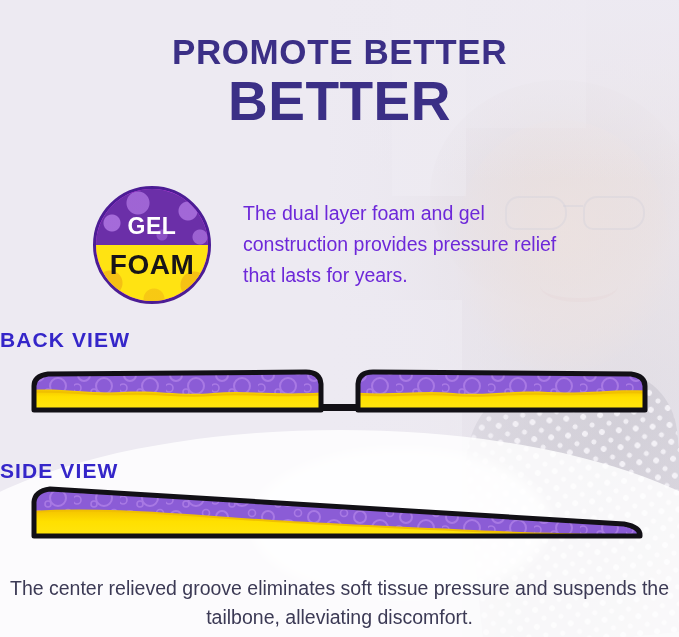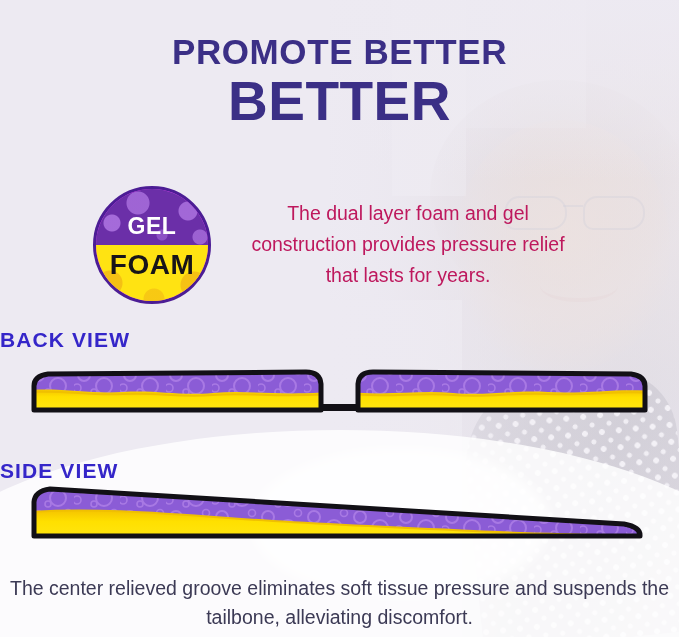--- a/index.html
+++ b/index.html
@@ -254,23 +254,22 @@
   }
 
   
   .intro {
     position: absolute;
     left: 243px;
     top: 198px;
     width: 330px;
     font-size: 19.5px;
     line-height: 31px;
-    color: #be185d;
+    color: #6d28d9;
     z-index: 6;
-    text-align: center;
   }
 
   
   .view-label {
     position: absolute;
     left: 0;
     width: 679px;
     font-size: 21px;
     font-weight: bold;
     letter-spacing: 1.1px;

